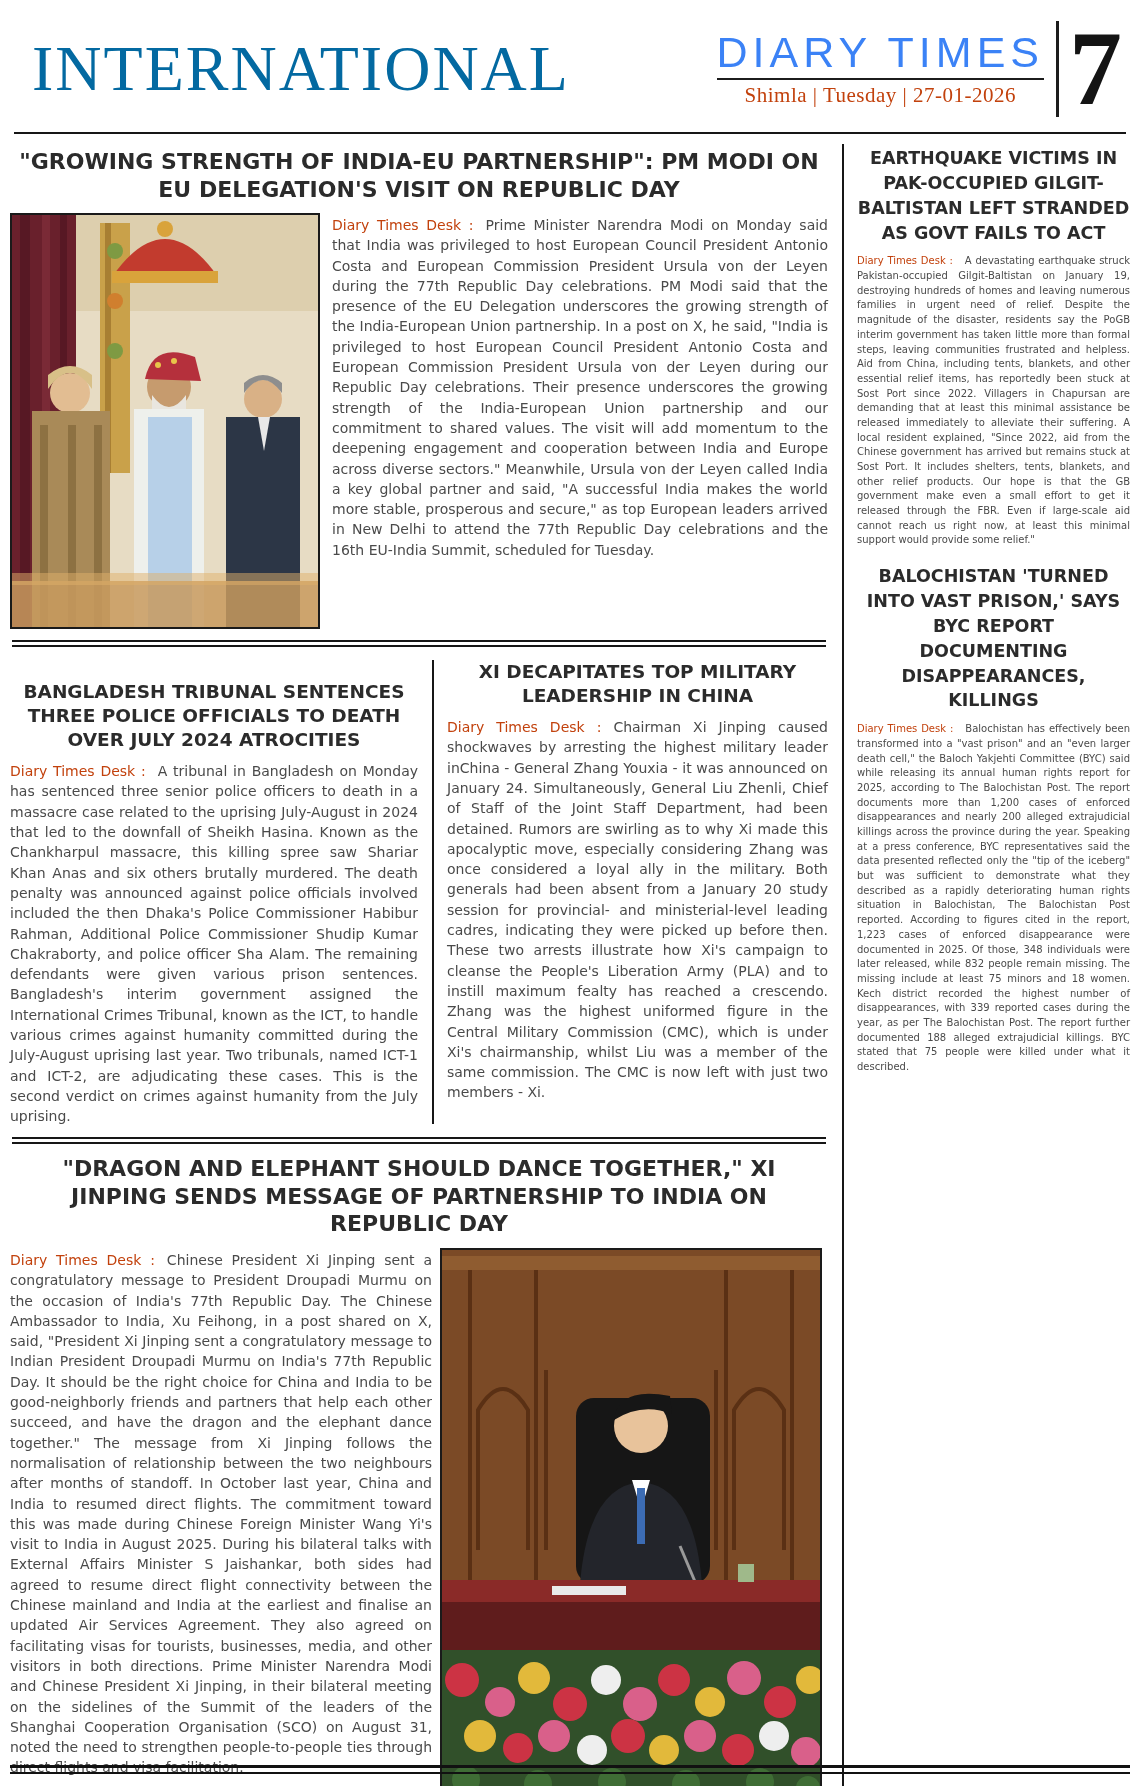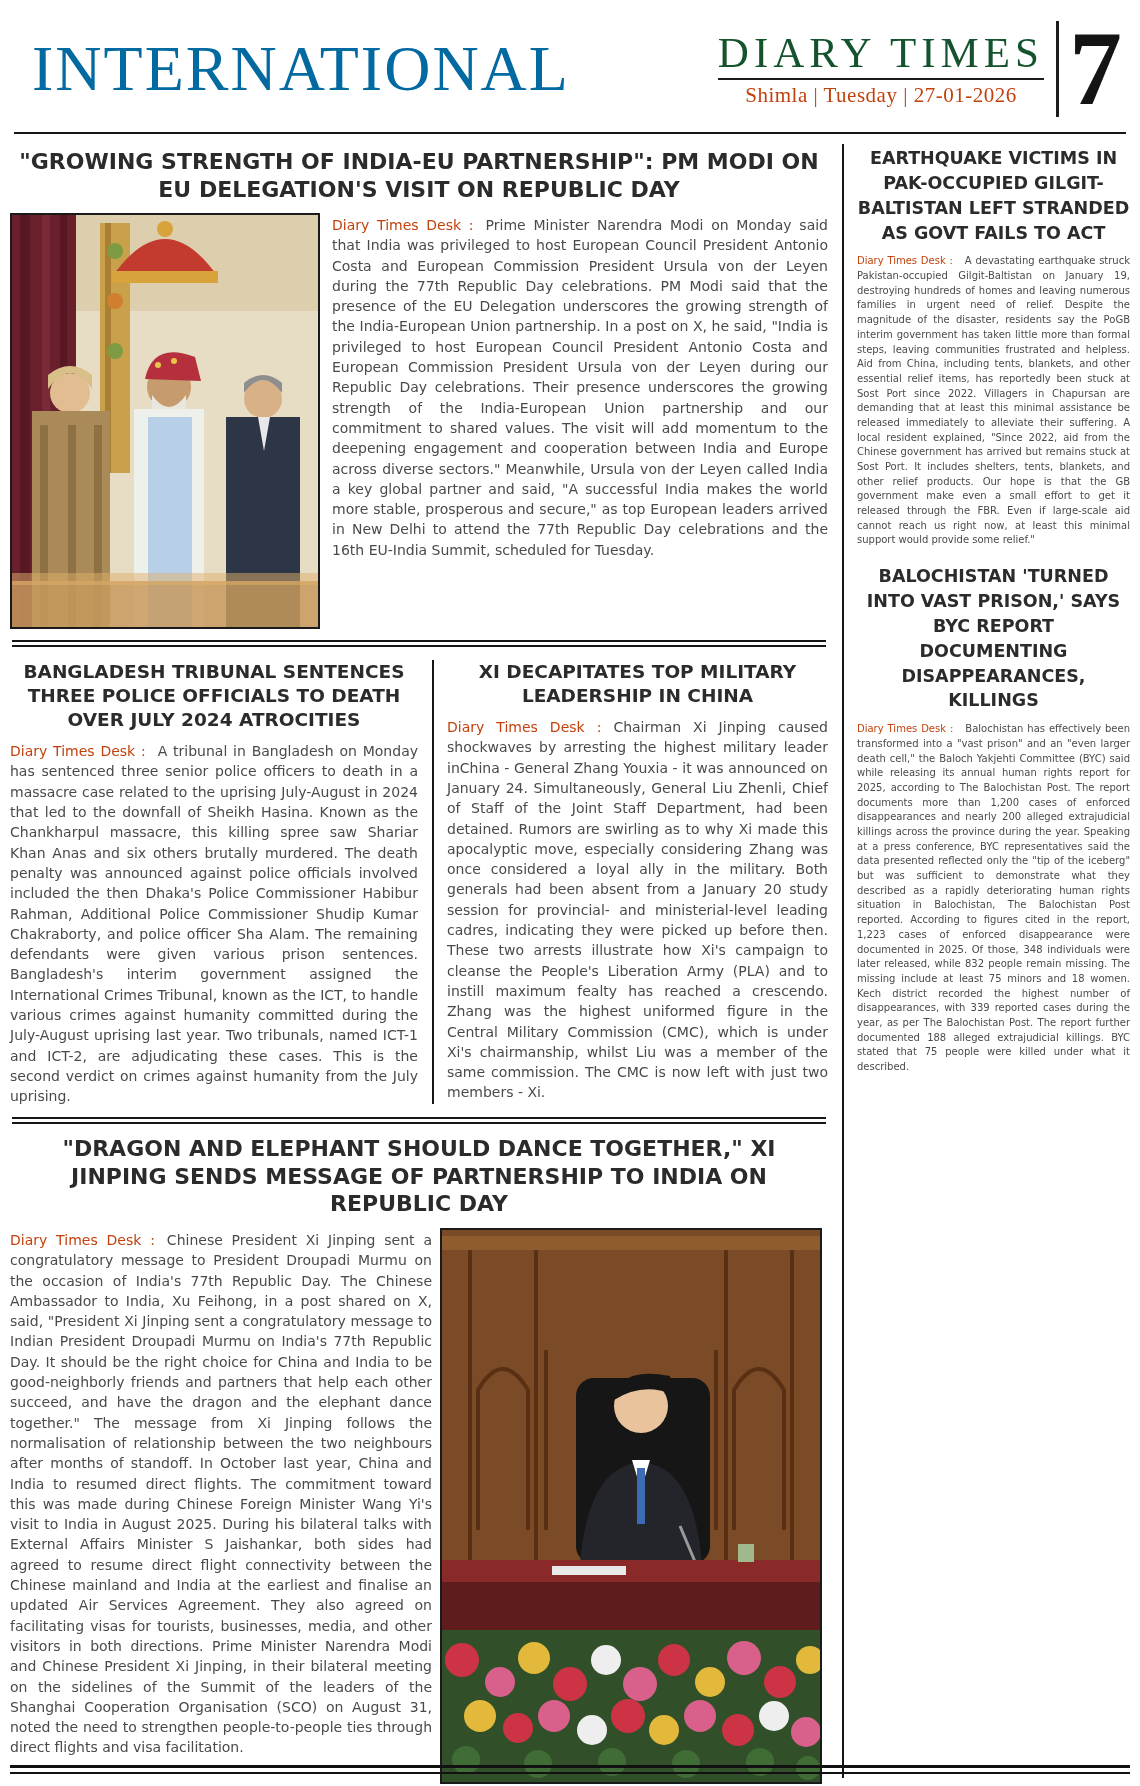--- a/index.html
+++ b/index.html
@@ -9,21 +9,21 @@
     overflow:hidden;font-family:"DejaVu Sans",sans-serif;color:#484848;
   }
   
   .masthead{display:flex;justify-content:space-between;align-items:center;height:122px;padding-top:8px;}
   .section-title{
     font-family:"Liberation Serif",serif;font-weight:500;font-size:64px;
     letter-spacing:2px;color:#0369a1;margin-left:22px;line-height:1;
   }
   .masthead-right{display:flex;align-items:center;margin-right:2px;}
   .brand-block{text-align:center;padding-right:12px;}
-  .brand{font-family:Liberation Serif, serif;font-size:43px;letter-spacing:5px;color:#14532d;line-height:1.05;white-space:nowrap;}
+  .brand{font-family:Liberation Sans, sans-serif;font-size:43px;letter-spacing:5px;color:#3b82f6;line-height:1.05;white-space:nowrap;}
   .brand-rule{border-top:2px solid #1c1c1c;margin:3px 0 3px;}
   .dateline{font-family:"Liberation Serif",serif;font-size:21px;color:#c2410c;letter-spacing:.5px;white-space:nowrap;}
   .pagenum-divider{width:3px;height:96px;background:#1c1c1c;}
   .page-num{
     font-family:"Liberation Serif",serif;font-weight:bold;font-size:106px;
     color:#141414;line-height:.85;padding:0 6px 0 10px;
   }
   .header-rule{border-top:2px solid #161616;margin:2px 4px 0;}
   
   .content{display:flex;align-items:stretch;margin-top:8px;}
@@ -40,21 +40,21 @@
   
   .double-rule{height:3px;border-top:2px solid #161616;border-bottom:2px solid #161616;margin:11px 2px;}
   .bottom-rule{position:absolute;left:10px;right:10px;bottom:12px;height:4px;border-top:3px solid #111;border-bottom:2px solid #111;}
   
   .art1-row{display:flex;}
   .photo{border:2px solid #1a1a1a;flex:none;margin:0;background:#ddd;}
   .photo svg{display:block;}
   .photo-1{width:306px;height:412px;margin-right:12px;}
   .art1-body{flex:1;min-width:0;padding-top:2px;}
   .row2{display:flex;align-items:stretch;}
-  .row2-left{width:408px;flex:none;}
+  .row2-left{width:408px;flex:none;margin-top:20px;}
   .row2-divider{width:2px;background:#161616;margin:2px 13px 2px 14px;flex:none;}
   .row2-right{flex:1;min-width:0;}
   .dragon-row{display:flex;}
   .dragon-body{width:422px;flex:none;margin-right:8px;padding-top:2px;}
   .photo-2{width:378px;height:552px;}
   .right-col .body{font-size:10px;line-height:1.47;}
   .right-article{margin-bottom:16px;}
 </style>
 </head>
 <body>

